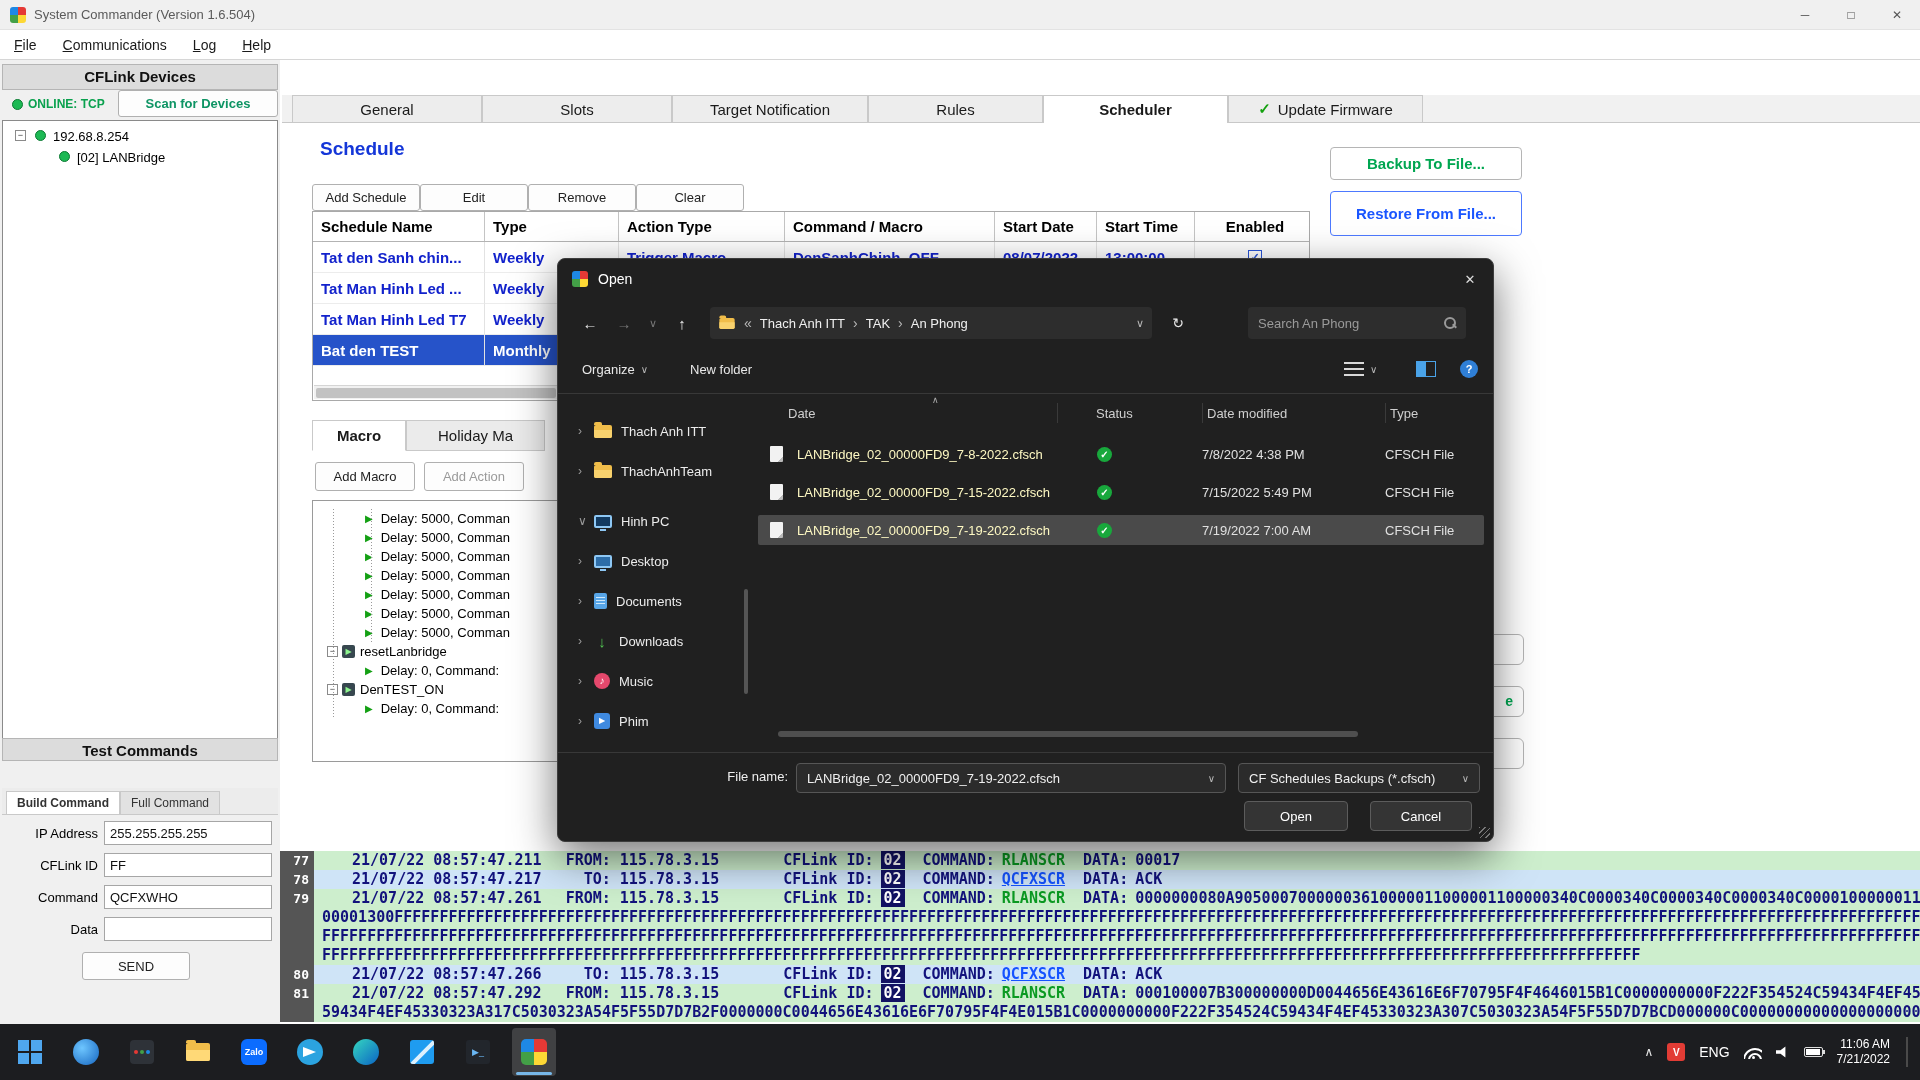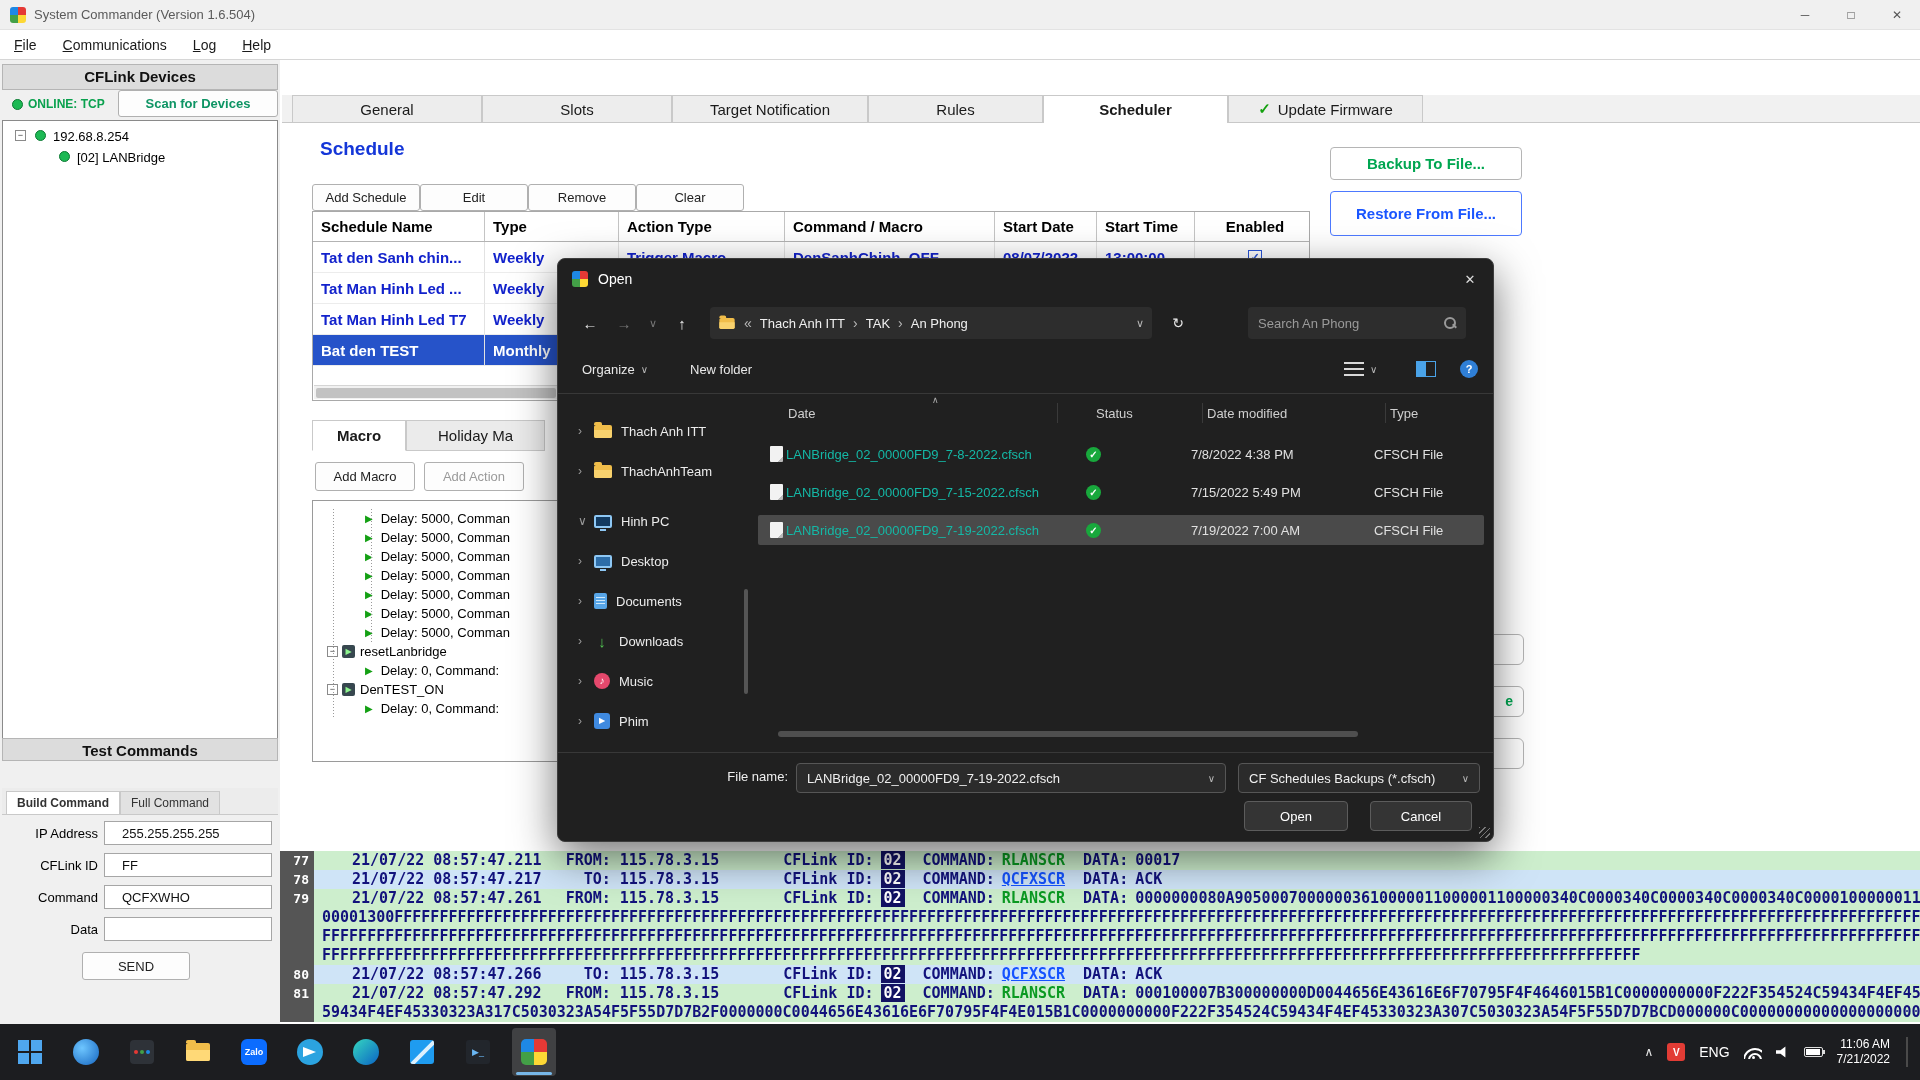--- a/index.html
+++ b/index.html
@@ -31,21 +31,21 @@
   .tree-box{position:absolute;background:#fff;border:1px solid #8a8a8a}
   .xb{display:inline-block;width:11px;height:11px;border:1px solid #8a8a8a;background:#fff;font-size:9px;line-height:9px;text-align:center;color:#333}
   .tree-dot{display:inline-block;width:11px;height:11px;border-radius:50%;background:#1db954;border:1px solid #0d7a33}
   .tree-label{font-size:13px;color:#000}
 
   
   .tc-tabs{position:absolute;background:#ececec;border-bottom:1px solid #c9c9c9;display:flex;align-items:flex-end;padding-left:4px}
   .tc-tab{font-size:12px;padding:4px 10px;border:1px solid #c9c9c9;border-bottom:none;background:#e2e2e2;color:#333}
   .tc-tab.active{background:#fff;font-weight:700}
   .tc-label{position:absolute;font-size:13px;color:#000;text-align:right}
-  .tc-input{position:absolute;background:#fff;border:1px solid #a6a6a6;font-size:13px;color:#111;padding-left:17px;display:flex;align-items:center}
+  .tc-input{position:absolute;background:#fff;border:1px solid #a6a6a6;font-size:13px;color:#111;padding-left:5px;display:flex;align-items:center}
 
   
   .info-name{font-size:15px;font-weight:700;color:#e8491d}
   .info-desc{font-size:15px;color:#1a1a1a;margin-left:8px}
   .tabstrip{position:absolute;left:282px;top:95px;width:1638px;height:28px;background:#f1f1f1;border-bottom:1px solid #c8c8c8;display:flex;padding-left:10px}
   .tab{height:27px;border:1px solid #c9c9c9;border-bottom:none;background:#ededed;font-size:15px;color:#1a1a1a;display:flex;align-items:center;justify-content:center}
   .tab.active{background:#fff;font-weight:700;height:28px;margin-bottom:-1px}
   .tab .chk{color:#13a10e;font-weight:700;margin-right:7px}
 
   
@@ -136,21 +136,21 @@
   .ic-music{width:16px;height:16px;border-radius:50%;background:#e5486c;color:#fff;font-size:10px;line-height:16px;text-align:center;flex:none}
   .ic-video{width:16px;height:16px;border-radius:3px;background:#3f8ae0;color:#fff;font-size:8px;line-height:16px;text-align:center;flex:none}
 
   .flist{position:absolute;left:196px;top:136px;width:737px;height:356px}
   .fhead{display:flex;height:36px;align-items:center;color:#cfcfcf;font-size:13px}
   .fh{height:20px;display:flex;align-items:center;border-right:1px solid #3a3a3a}
   .sort-caret{position:absolute;left:178px;top:0;font-size:9px;color:#aaa}
   .frow{position:absolute;left:4px;width:726px;height:30px;display:flex;align-items:center;padding-left:12px;border-radius:2px}
   .frow.sel{background:#4a4a4a}
   .ic-file{width:13px;height:16px;background:#f2f2f2;border-radius:1px;flex:none;background-image:linear-gradient(315deg,#b9b9b9 0 4px,transparent 4px)}
-  .fname{margin-left:3px;width:260px;color:#14b8a6;white-space:nowrap;overflow:hidden}
+  .fname{margin-left:14px;width:260px;color:#fef9c3;white-space:nowrap;overflow:hidden}
   .fstatus{width:95px;display:flex;justify-content:center}
   .st-ok{width:15px;height:15px;border-radius:50%;background:#18a83c;color:#fff;font-size:10px;line-height:15px;text-align:center;font-weight:700}
   .fdate{width:183px;margin-left:50px;color:#e0e0e0}
   .ftype{color:#e0e0e0}
   .flist-hscroll{position:absolute;left:24px;top:336px;width:580px;height:6px;background:#4f4f4f;border-radius:3px}
 
   .fn-label{position:absolute;left:100px;top:510px;width:130px;text-align:right;color:#eee}
   .combo{position:absolute;height:30px;background:#2b2b2b;border:1px solid #565656;border-radius:4px;display:flex;align-items:center;padding:0 10px;color:#f0f0f0;white-space:nowrap;overflow:hidden}
   .combo .caret{margin-left:auto}
   .dlg-btn{position:absolute;height:30px;background:#343434;border:1px solid #5c5c5c;border-radius:4px;color:#fff;display:flex;align-items:center;justify-content:center;font-size:13px}

